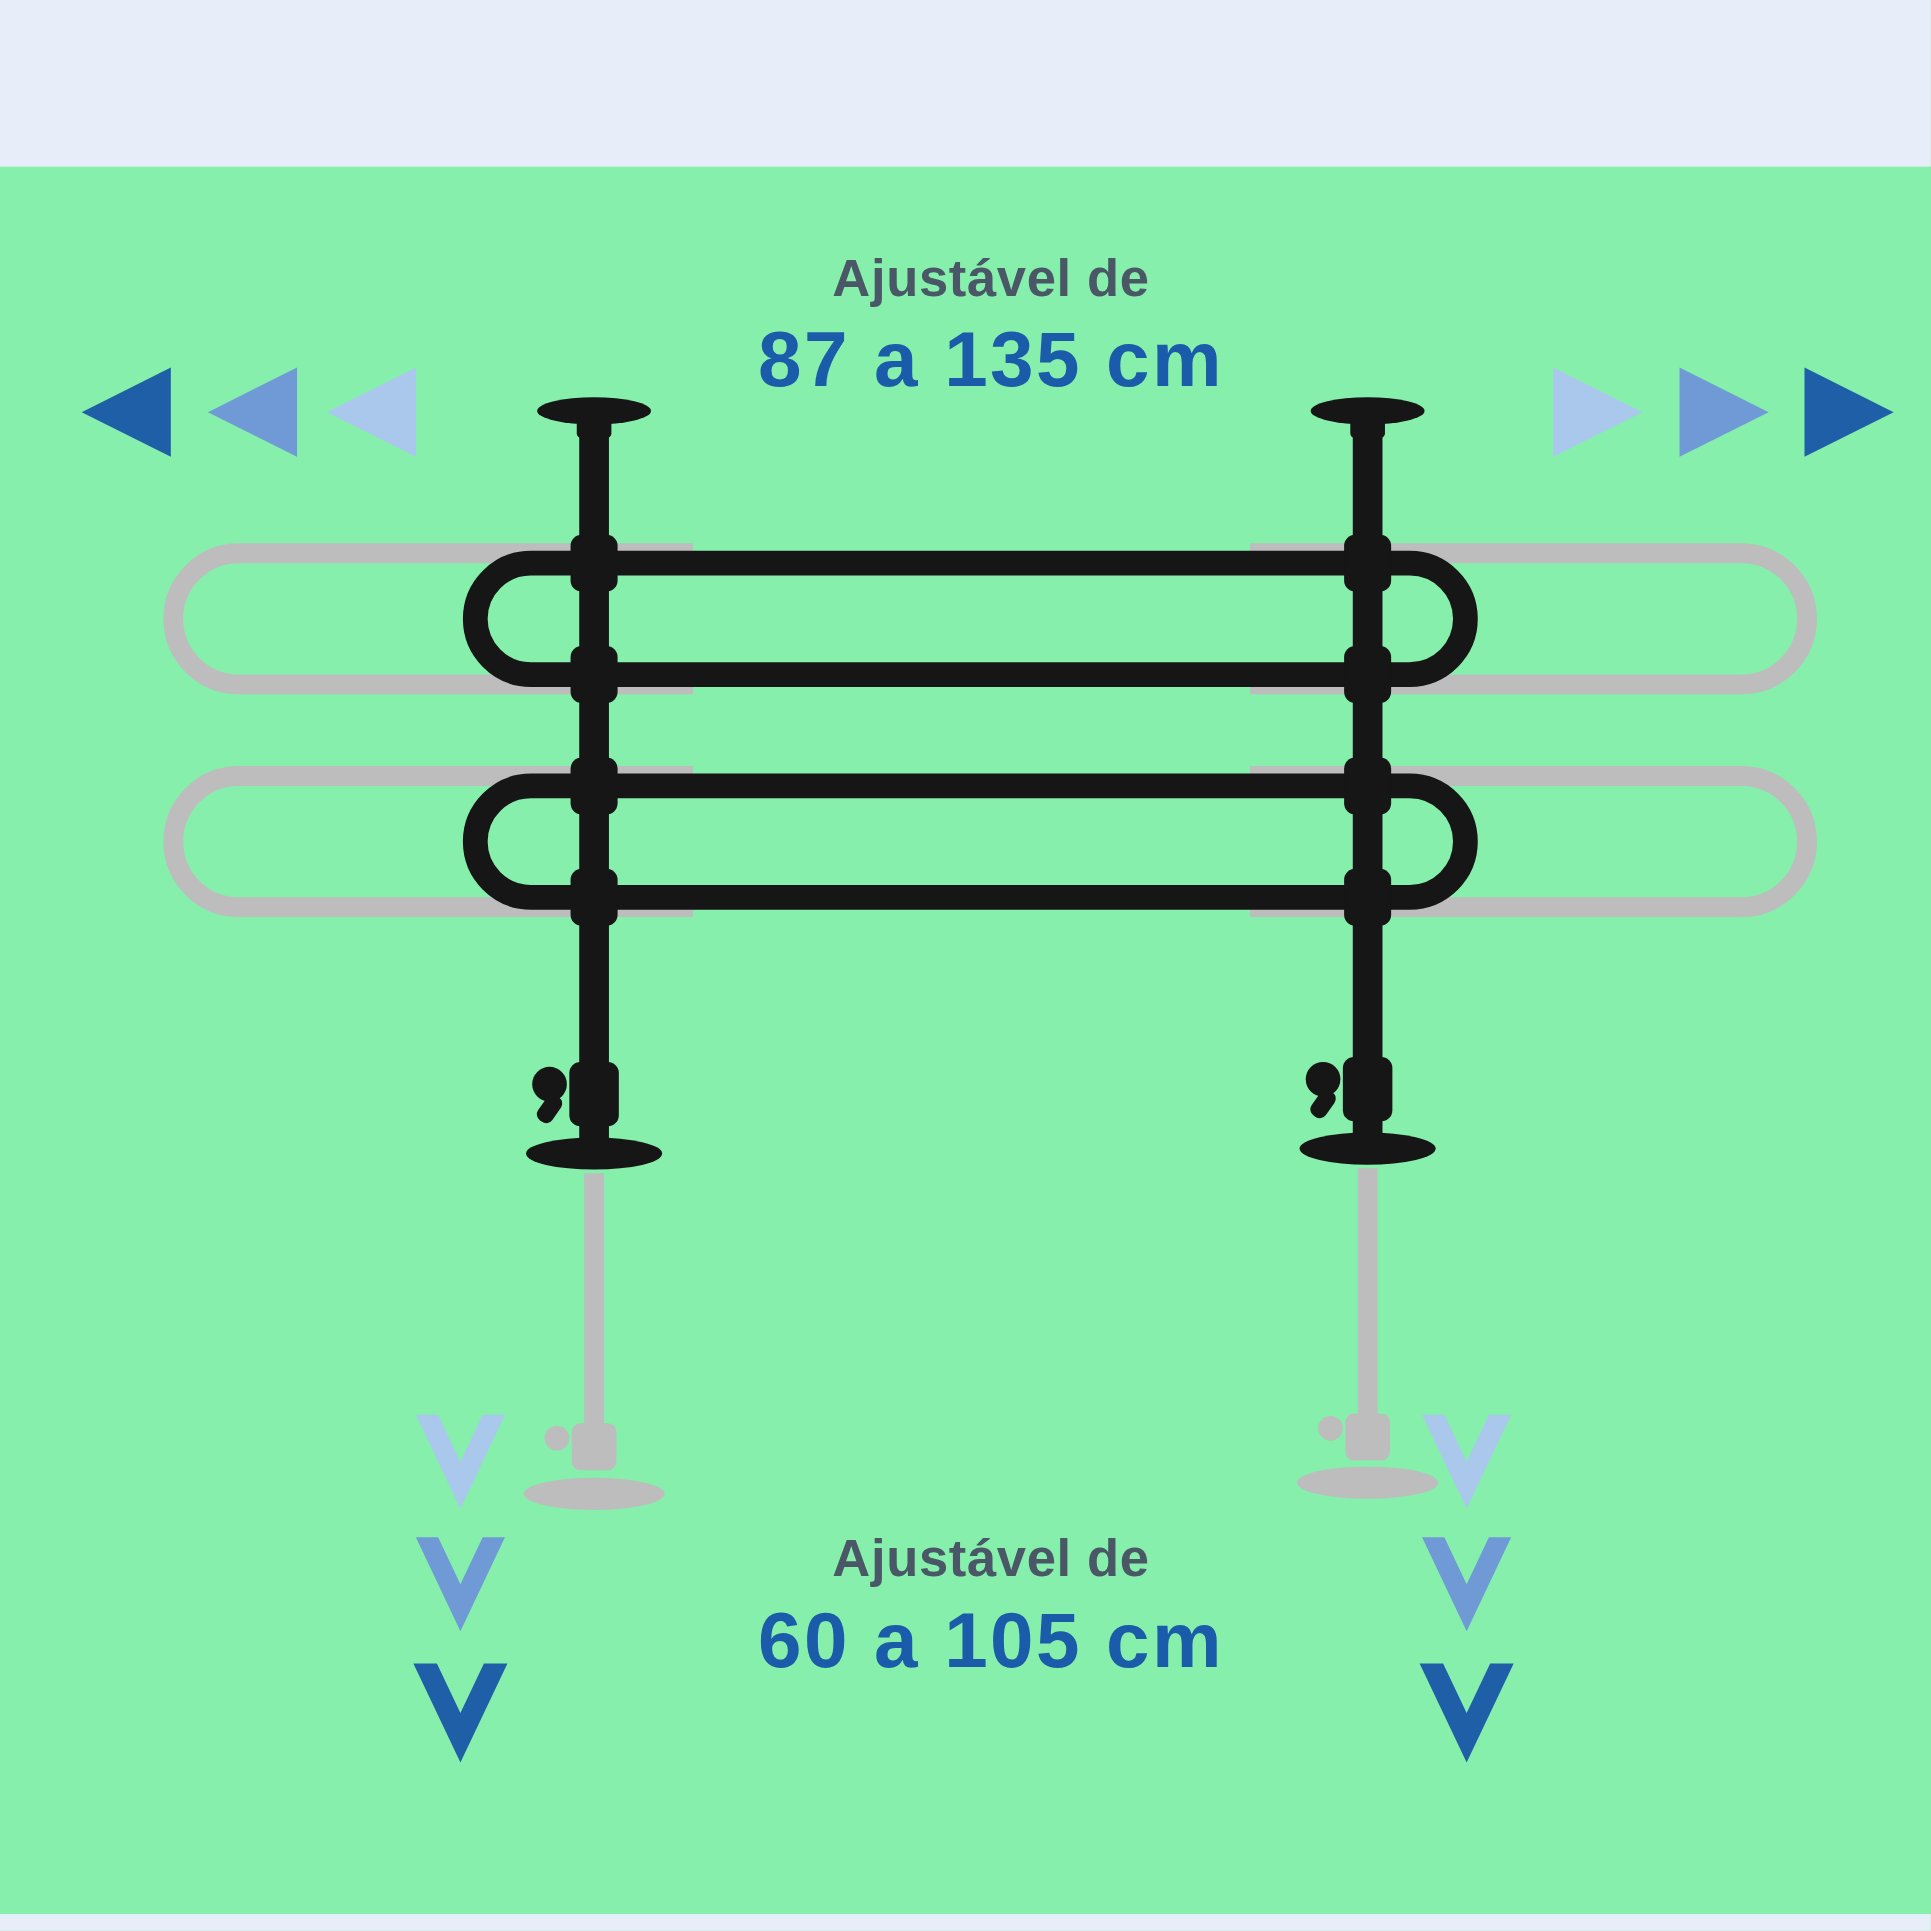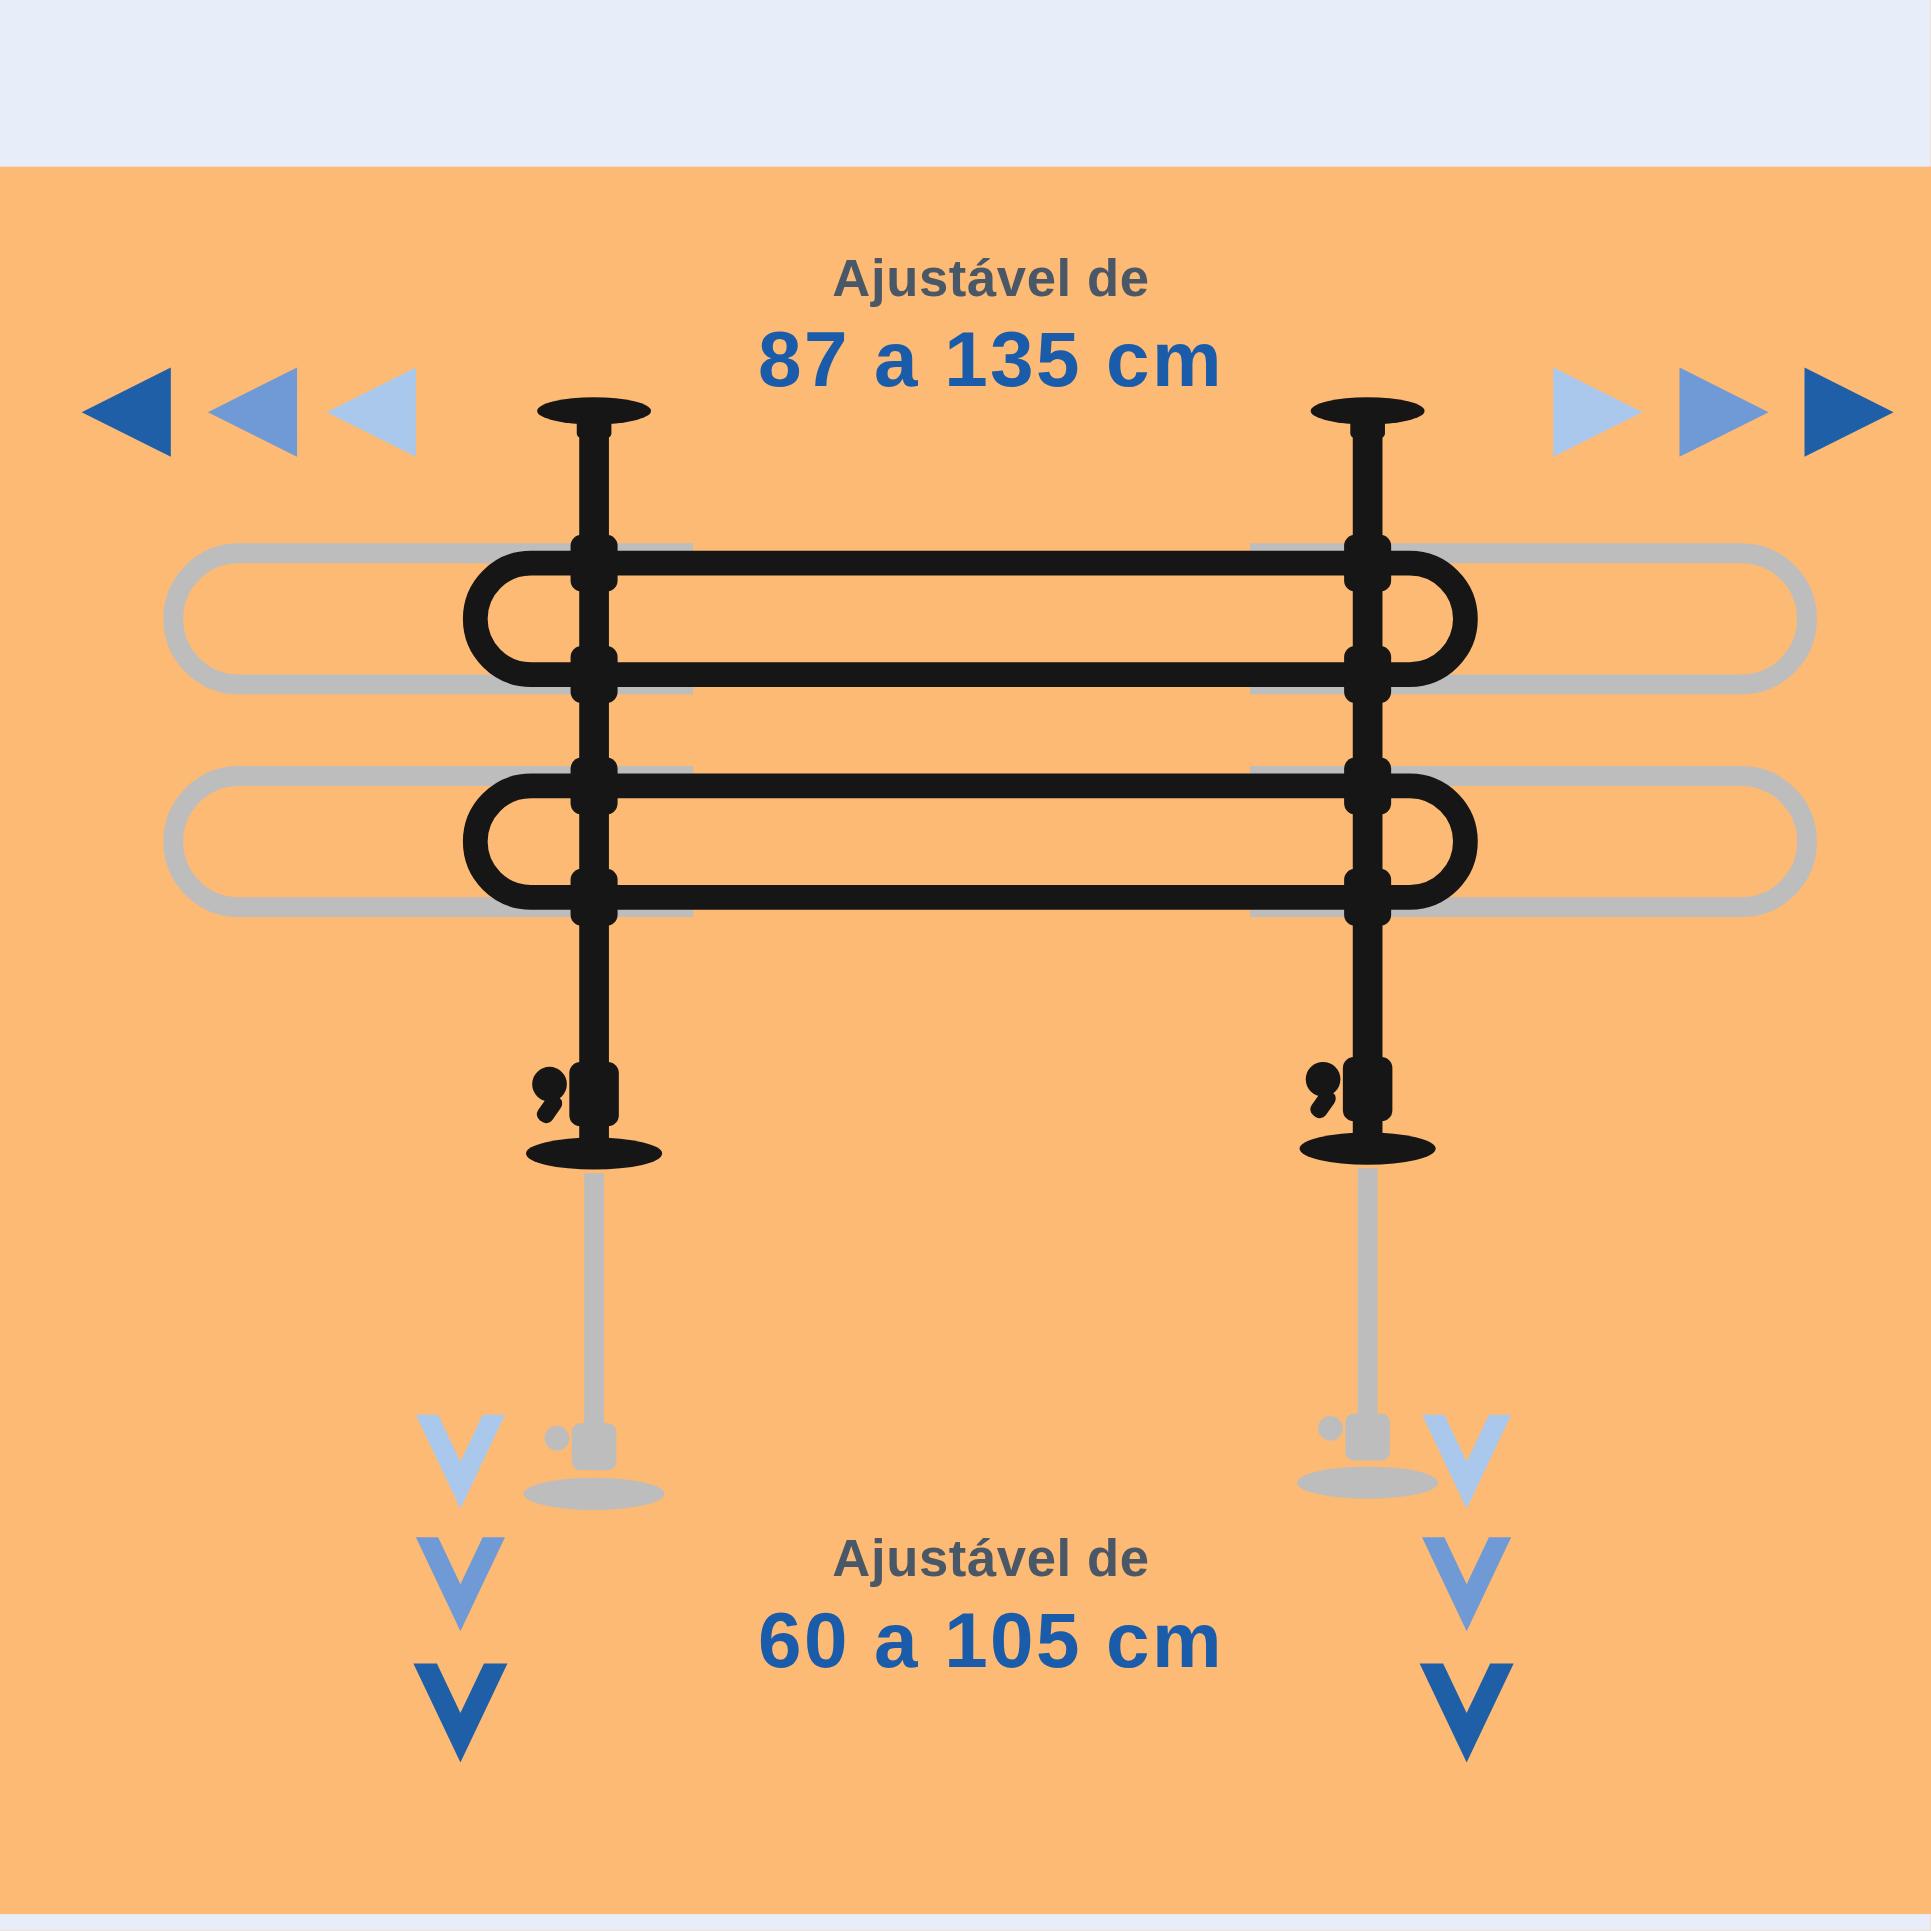--- a/index.html
+++ b/index.html
@@ -6,21 +6,21 @@
     margin: 0;
     padding: 0;
     background: #ffffff;
     font-family: "Liberation Sans", sans-serif;
   }
   .frame {
     position: relative;
     width: 1931px;
     height: 1931px;
     overflow: hidden;
-    background: #fdba74;
+    background: #86efac;
   }
   .scale-wrap {
     position: absolute;
     top: 0; left: 0;
     width: 1506px;
     height: 1506px;
     transform: scale(1.28205);
     transform-origin: 0 0;
   }
   .band-top {

